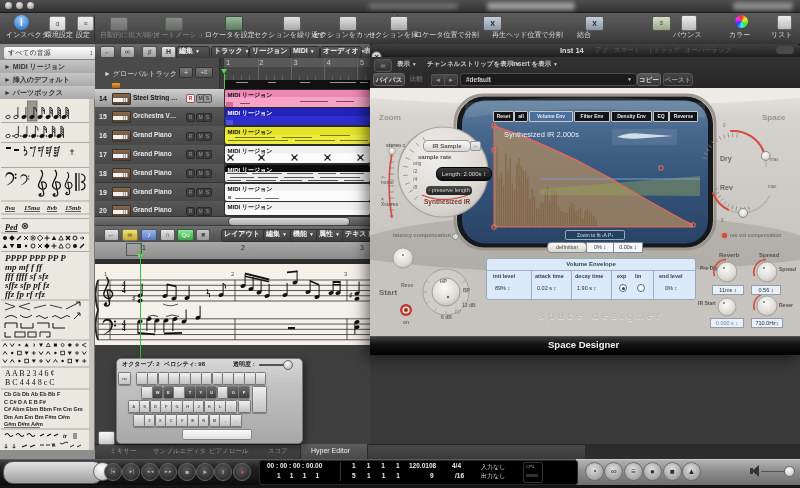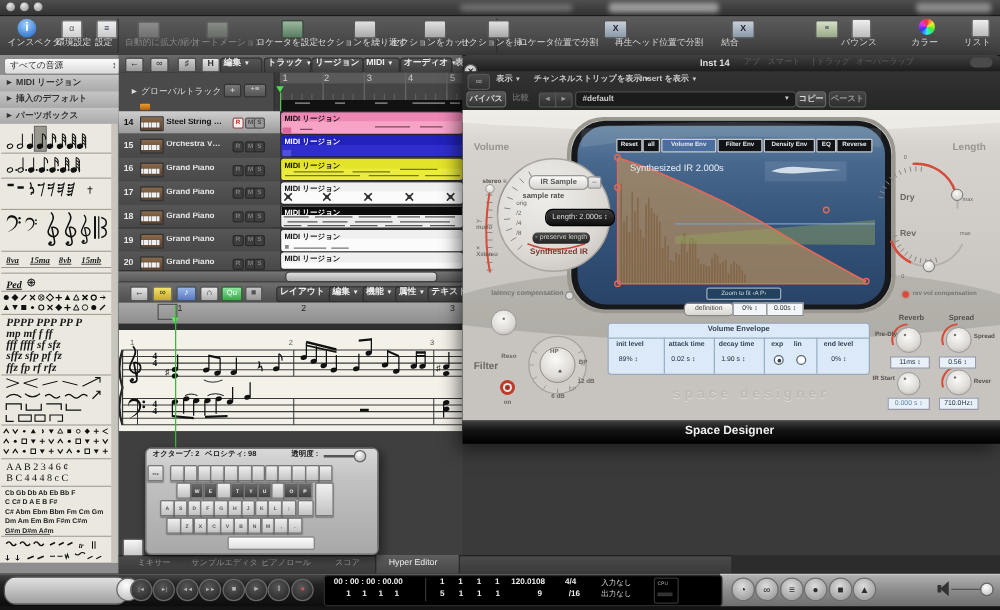--- a/index.html
+++ b/index.html
@@ -838,22 +838,22 @@
       <circle cx="354" cy="180" r="1" fill="#777"></circle>
       <path d="M384.5,188 A12.5,12.5 0 0 1 396,171.5" fill="none" stroke="#d84a3a" stroke-width="1.6"></path>
       <circle cx="397" cy="184" r="10" fill="url(#knob2)" stroke="#999" stroke-width="0.8"></circle>
       <circle cx="394" cy="180" r="1" fill="#777"></circle>
       <circle cx="357" cy="219" r="9" fill="url(#knob2)" stroke="#999" stroke-width="0.8"></circle>
       <circle cx="354" cy="215" r="1" fill="#777"></circle>
       <path d="M384.5,222 A12.5,12.5 0 0 1 396,205.5" fill="none" stroke="#d84a3a" stroke-width="1.6"></path>
       <circle cx="397" cy="218" r="10" fill="url(#knob2)" stroke="#999" stroke-width="0.8"></circle>
       <circle cx="394" cy="214" r="1" fill="#777"></circle>
     </svg>
-<div class="a tx" style="left:379px;top:114px;font-size:8px;font-weight:bold;color:#98958e;">Volume</div>
-<div class="a tx" style="left:762px;top:114px;font-size:8px;font-weight:bold;color:#98958e;">Length</div>
+<div class="a tx" style="left:379px;top:114px;font-size:8px;font-weight:bold;color:#98958e;">Zoom</div>
+<div class="a tx" style="left:762px;top:114px;font-size:8px;font-weight:bold;color:#98958e;">Space</div>
 <div class="a" style="left:493px;top:111px;width:19px;height:9px;background:#101318;border:1px solid #c8c8c8;border-radius:1px;color:#e8e8e8;font-size:5px;font-weight:bold;text-align:center;line-height:9px;">Reset</div>
 <div class="a" style="left:514px;top:111px;width:12px;height:9px;background:#101318;border:1px solid #c8c8c8;border-radius:1px;color:#e8e8e8;font-size:5px;font-weight:bold;text-align:center;line-height:9px;">all</div>
 <div class="a" style="left:529px;top:111px;width:42px;height:9px;background:#4a6e9e;border:1px solid #c8c8c8;border-radius:1px;color:#e8e8e8;font-size:5px;font-weight:bold;text-align:center;line-height:9px;">Volume Env</div>
 <div class="a" style="left:574px;top:111px;width:34px;height:9px;background:#101318;border:1px solid #c8c8c8;border-radius:1px;color:#e8e8e8;font-size:5px;font-weight:bold;text-align:center;line-height:9px;">Filter Env</div>
 <div class="a" style="left:611px;top:111px;width:39px;height:9px;background:#101318;border:1px solid #c8c8c8;border-radius:1px;color:#e8e8e8;font-size:5px;font-weight:bold;text-align:center;line-height:9px;">Density Env</div>
 <div class="a" style="left:653px;top:111px;width:14px;height:9px;background:#101318;border:1px solid #c8c8c8;border-radius:1px;color:#e8e8e8;font-size:5px;font-weight:bold;text-align:center;line-height:9px;">EQ</div>
 <div class="a" style="left:669px;top:111px;width:27px;height:9px;background:#101318;border:1px solid #c8c8c8;border-radius:1px;color:#e8e8e8;font-size:5px;font-weight:bold;text-align:center;line-height:9px;">Reverse</div>
 <div class="a tx" style="left:504px;top:131px;font-size:7.5px;color:#e8eef4;">Synthesized IR 2.000s</div>
 <div class="a" style="left:423px;top:140px;width:46px;height:10px;background:linear-gradient(#fafaf8,#d8d5d0);border:1px solid #999;border-radius:5px;font-size:6px;font-weight:bold;color:#555;text-align:center;line-height:10px;">IR Sample</div>
 <div class="a" style="left:470px;top:141px;width:9px;height:8px;background:linear-gradient(#eee,#ccc);border:1px solid #999;border-radius:2px;font-size:6px;color:#666;text-align:center;line-height:8px;">–</div>
@@ -875,21 +875,21 @@
 <div class="a tx" style="left:768px;top:185px;font-size:4.5px;color:#6a6762;">max</div>
 <div class="a tx" style="left:721px;top:219px;font-size:4.5px;color:#6a6762;">0</div>
 <div class="a" style="left:565px;top:230px;width:58px;height:8px;background:#23415f;border:0.5px solid #9ab;border-radius:2px;color:#cdd;font-size:5px;text-align:center;line-height:8px;">Zoom to fit ‹A P›</div>
 <div class="a" style="left:547px;top:242px;width:38px;height:9px;background:linear-gradient(#fafaf8,#d8d5d0);border:1px solid #888;border-radius:4px;font-size:5.5px;color:#444;text-align:center;line-height:9px;">definition</div>
 <div class="a" style="left:586px;top:242px;width:26px;height:9px;background:#f2f6fa;border:1px solid #888;font-size:5.5px;color:#333;text-align:center;line-height:9px;">0% ↕</div>
 <div class="a" style="left:613px;top:242px;width:28px;height:9px;background:#f2f6fa;border:1px solid #888;font-size:5.5px;color:#333;text-align:center;line-height:9px;">0.00s ↕</div>
 <div class="a tx" style="left:393px;top:233px;font-size:5.5px;font-weight:bold;color:#76736e;">latency compensation</div>
 <div class="a" style="left:452px;top:233px;width:5px;height:5px;border:1px solid #888;border-radius:50%;background:#ddd;"></div>
 <div class="a" style="left:722px;top:233px;width:5px;height:5px;border-radius:50%;background:#d84a3a;box-shadow:0 0 2px #d84a3a;"></div>
 <div class="a tx" style="left:730px;top:233px;font-size:5px;font-weight:bold;color:#76736e;">rev vol compensation</div>
-<div class="a tx" style="left:379px;top:289px;font-size:8px;font-weight:bold;color:#6a6762;">Filter</div>
+<div class="a tx" style="left:379px;top:289px;font-size:8px;font-weight:bold;color:#6a6762;">Start</div>
 <div class="a tx" style="left:401px;top:283px;font-size:5px;font-weight:bold;color:#6a6762;">Reso</div>
 <div class="a tx" style="left:440px;top:279px;font-size:5px;font-weight:bold;color:#6a6762;">HP</div>
 <div class="a tx" style="left:463px;top:288px;font-size:5px;font-weight:bold;color:#6a6762;">BP</div>
 <div class="a tx" style="left:462px;top:303px;font-size:5px;font-weight:bold;color:#6a6762;">12 dB</div>
 <div class="a tx" style="left:455px;top:310px;font-size:5px;color:#8a8782;">LP</div>
 <div class="a tx" style="left:441px;top:315px;font-size:5px;font-weight:bold;color:#6a6762;">6 dB</div>
 <div class="a tx" style="left:403px;top:320px;font-size:5px;font-weight:bold;color:#6a6762;">on</div>
 <div class="a" style="left:486px;top:258px;width:208px;height:40px;background:#dbe9f8;border:1px solid #9aa8b8;border-radius:3px;">
 <div style="position:absolute;left:0;top:2px;width:208px;text-align:center;font-size:6px;font-weight:bold;color:#345;">Volume Envelope</div>
 <div style="position:absolute;left:0;top:11px;width:208px;height:1px;background:#9ab0c4;"></div>

